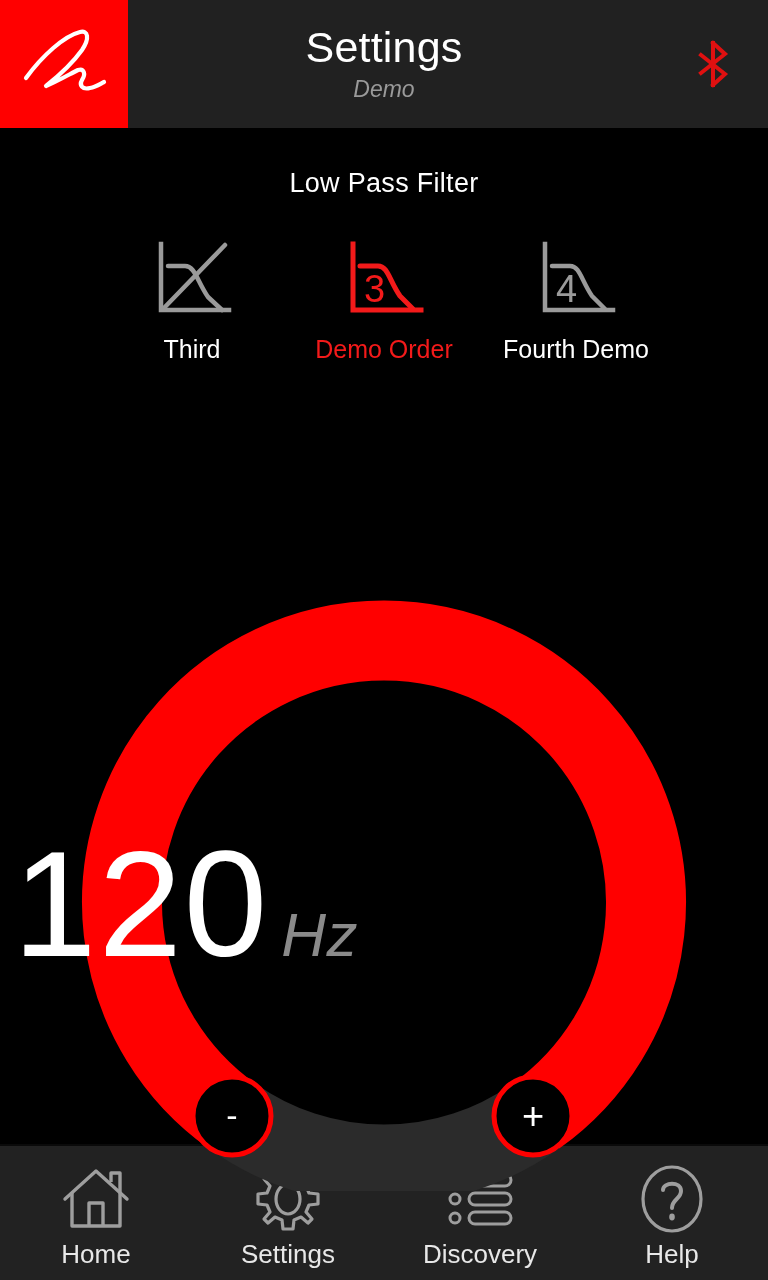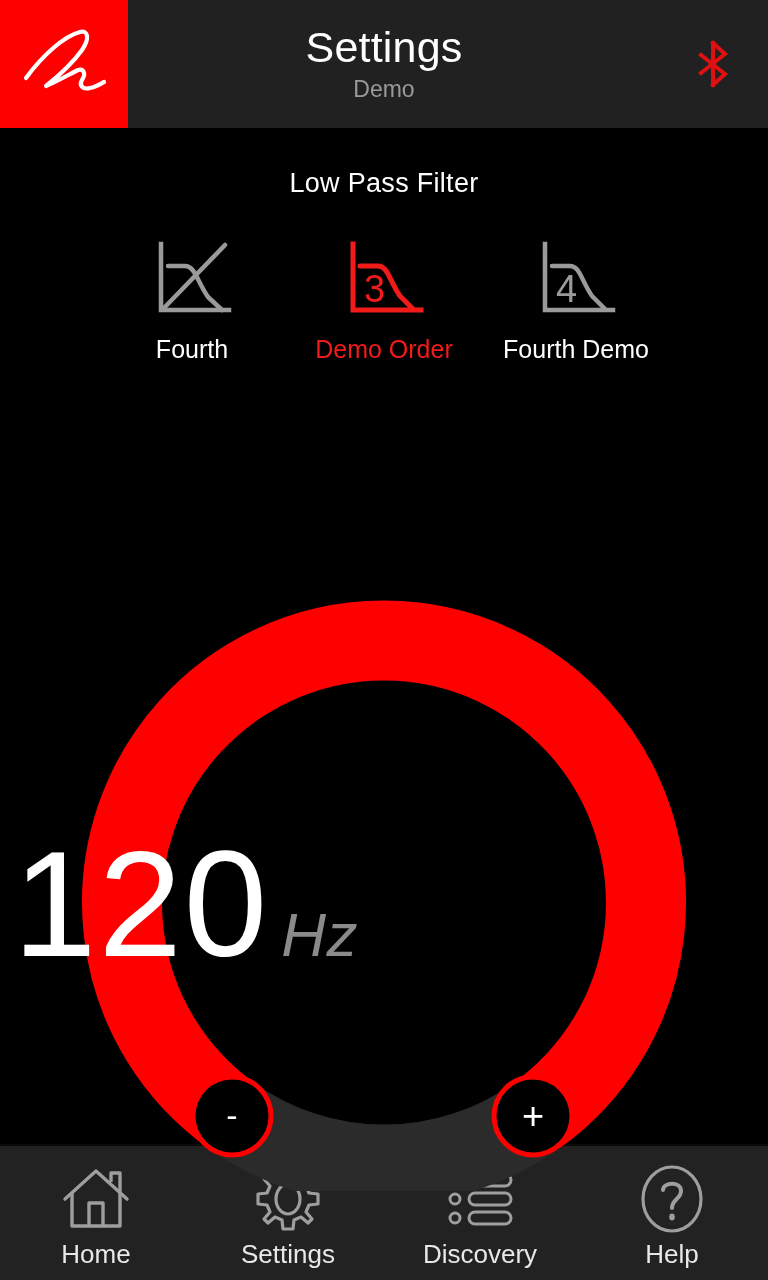--- a/index.html
+++ b/index.html
@@ -43,20 +43,21 @@
     font-size:43px;
     font-weight:400;
     line-height:1.05;
     letter-spacing:0.2px;
   }
   .header-subtitle{
     color:#9a9a9a;
     font-size:23px;
     font-weight:400;
     margin-top:6px;
+    font-style:italic;
   }
   .bt-icon{
     position:absolute;
     right:38px; top:50%;
     transform:translateY(-50%);
     width:34px; height:48px;
   }
 
   
   .body{
@@ -205,21 +206,21 @@
     <div class="order-row">
 
       <div class="order-opt dim">
         <span class="order-ico">
           <svg width="80" height="80" viewBox="0 0 80 80" aria-hidden="true">
             <path d="M9 5 L9 71 L77 71" fill="none" stroke="#9a9a9a" stroke-width="4.5" stroke-linecap="square"></path>
             <path d="M16 27 L33 27 C43 27, 45 42, 56 58 L70 71" fill="none" stroke="#9a9a9a" stroke-width="4.5" stroke-linecap="round" stroke-linejoin="round"></path>
             <path d="M11 70 L73 6" fill="none" stroke="#9a9a9a" stroke-width="4.5" stroke-linecap="round"></path>
           </svg>
         </span>
-        <span class="order-label">Fourth</span>
+        <span class="order-label">Third</span>
       </div>
 
       <div class="order-opt selected">
         <span class="order-ico">
           <svg width="80" height="80" viewBox="0 0 80 80" aria-hidden="true">
             <path d="M9 5 L9 71 L77 71" fill="none" stroke="#F31A1A" stroke-width="5" stroke-linecap="square"></path>
             <path d="M16 27 L34 27 C44 27, 45 41, 56 57 L69 70" fill="none" stroke="#F31A1A" stroke-width="5" stroke-linecap="round" stroke-linejoin="round"></path>
             <text class="order-digit" x="20" y="63" font-family="Liberation Sans, sans-serif" font-size="38" font-weight="400" fill="#F31A1A">3</text>
           </svg>
         </span>

